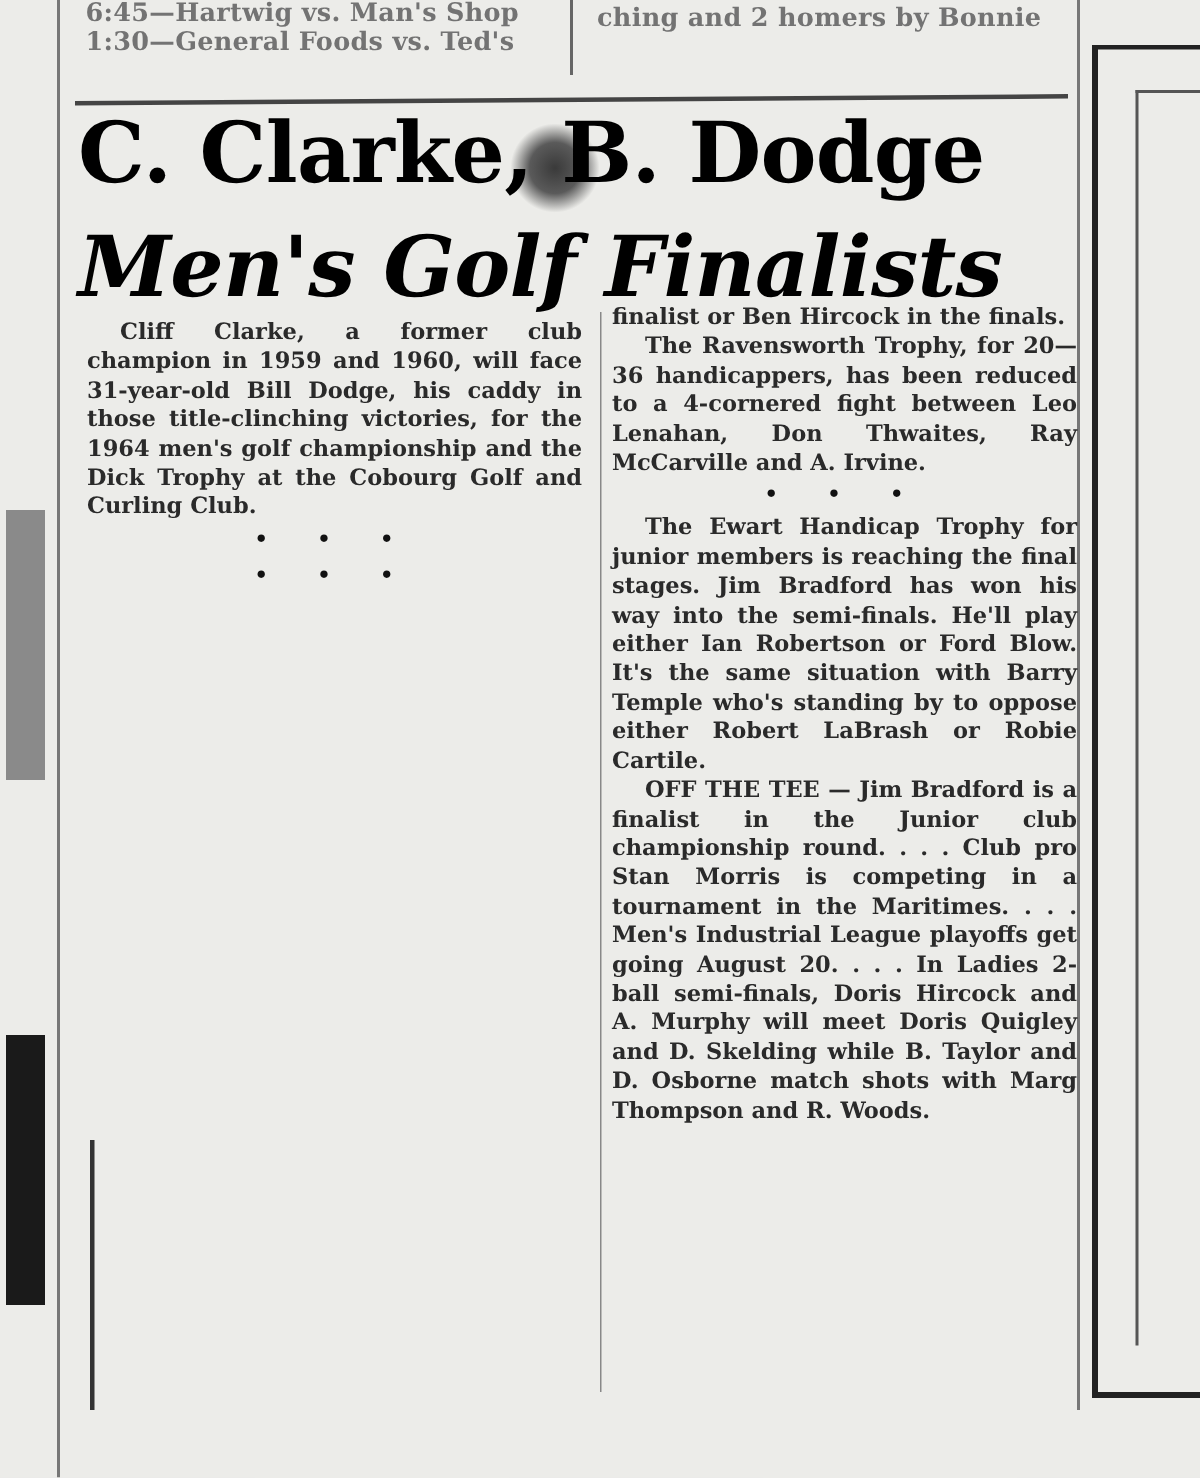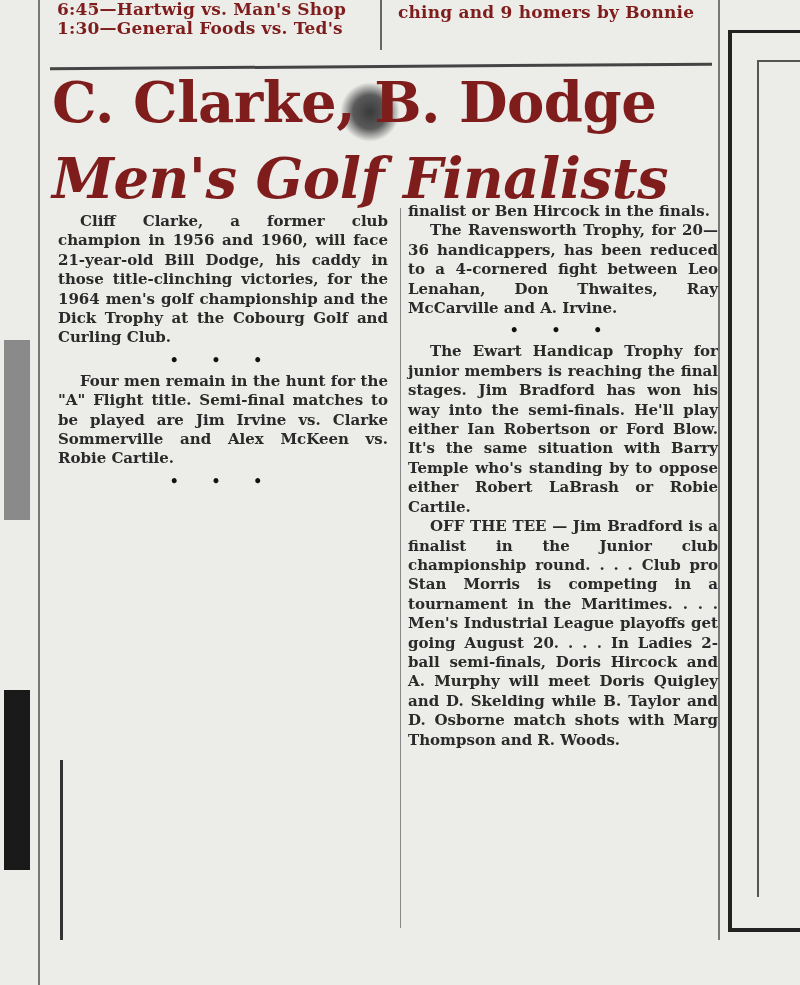--- a/index.html
+++ b/index.html
@@ -4,30 +4,30 @@
 <style>
   html, body { margin:0; padding:0; }
   body {
     width:800px; height:985px; overflow:hidden; position:relative;
     background:#e9e9e7;
     font-family:"DejaVu Serif", serif;
     color:#1e1e1e;
   }
   .page { position:absolute; inset:0; background:#ecece9; }
   .top-text {
-    position:absolute; top:0; font-size:17px; line-height:19px; font-weight:bold; color:#7f1d1d;
+    position:absolute; top:0; font-size:17px; line-height:19px; font-weight:bold; color:#737373;
     white-space:nowrap; letter-spacing:0.2px;
   }
   .top-left { left:57px; }
   .top-right { left:398px; top:3px; }
   .col-rule { position:absolute; background:#555; }
   .headline-rule { position:absolute; left:50px; top:65px; width:662px; height:3px; background:#444; transform:rotate(-0.4deg); }
   .headline {
     position:absolute; left:52px; width:660px; font-family:"DejaVu Serif", serif; font-weight:bold;
-    font-size:56px; line-height:60px; color:#7f1d1d; white-space:nowrap; letter-spacing:-0.5px;
+    font-size:56px; line-height:60px; color:#000000; white-space:nowrap; letter-spacing:-0.5px;
   }
   .hl1 { top:72px; }
   .hl2 { top:148px;font-style:italic; }
   .stain {
     position:absolute; left:340px; top:82px; width:60px; height:60px; border-radius:50%;
     background:radial-gradient(circle, #3a3a3a 0%, #5a5a5a 40%, rgba(80,80,80,0) 70%);
   }
   .column {
     position:absolute; font-size:15px; line-height:19.4px; font-weight:bold; color:#2a2a2a;
     text-align:justify;
@@ -53,38 +53,37 @@
 
 <div class="page">
 
   <div class="left-strip2"></div>
   <div class="left-strip3"></div>
 
   <div class="top-text top-left">
     <div>6:45—Hartwig vs. Man's Shop</div>
     <div>1:30—General Foods vs. Ted's</div>
   </div>
-  <div class="top-text top-right">ching and 9 homers by Bonnie</div>
+  <div class="top-text top-right">ching and 2 homers by Bonnie</div>
 
   <div class="col-rule" style="left:38px;top:0;width:2px;height:985px;background:#777;"></div>
   <div class="col-rule" style="left:380px;top:0;width:2px;height:50px;background:#666;"></div>
   <div class="col-rule" style="left:400px;top:208px;width:1px;height:720px;background:#888;"></div>
   <div class="col-rule" style="left:718px;top:0;width:2px;height:940px;background:#777;"></div>
   <div class="col-rule" style="left:60px;top:760px;width:3px;height:180px;background:#333;"></div>
 
   <div class="headline-rule"></div>
   <div class="stain"></div>
 
   <div class="headline hl1">C. Clarke, B. Dodge</div>
   <div class="headline hl2">Men's Golf Finalists</div>
 
   <div class="column col-left">
-    <p class="para">Cliff Clarke, a former club champion in 1956 and 1960, will face 21-year-old Bill Dodge, his caddy in those title-clinching victories, for the 1964 men's golf championship and the Dick Trophy at the Cobourg Golf and Curling Club.</p>
+    <p class="para">Cliff Clarke, a former club champion in 1959 and 1960, will face 31-year-old Bill Dodge, his caddy in those title-clinching victories, for the 1964 men's golf championship and the Dick Trophy at the Cobourg Golf and Curling Club.</p>
     <div class="dots">• • •</div>
-    <p class="para">Four men remain in the hunt for the "A" Flight title. Semi-final matches to be played are Jim Irvine vs. Clarke Sommerville and Alex McKeen vs. Robie Cartile.</p>
     <div class="dots">• • •</div>
   </div>
 
   <div class="column col-right">
     <p class="para noindent">finalist or Ben Hircock in the finals.</p>
     <p class="para">The Ravensworth Trophy, for 20—36 handicappers, has been reduced to a 4-cornered fight between Leo Lenahan, Don Thwaites, Ray McCarville and A. Irvine.</p>
     <div class="dots">• • •</div>
     <p class="para">The Ewart Handicap Trophy for junior members is reaching the final stages. Jim Bradford has won his way into the semi-finals. He'll play either Ian Robertson or Ford Blow. It's the same situation with Barry Temple who's standing by to oppose either Robert LaBrash or Robie Cartile.</p>
     <p class="para">OFF THE TEE — Jim Bradford is a finalist in the Junior club championship round. . . . Club pro Stan Morris is competing in a tournament in the Maritimes. . . . Men's Industrial League playoffs get going August 20. . . . In Ladies 2-ball semi-finals, Doris Hircock and A. Murphy will meet Doris Quigley and D. Skelding while B. Taylor and D. Osborne match shots with Marg Thompson and R. Woods.</p>
   </div>

